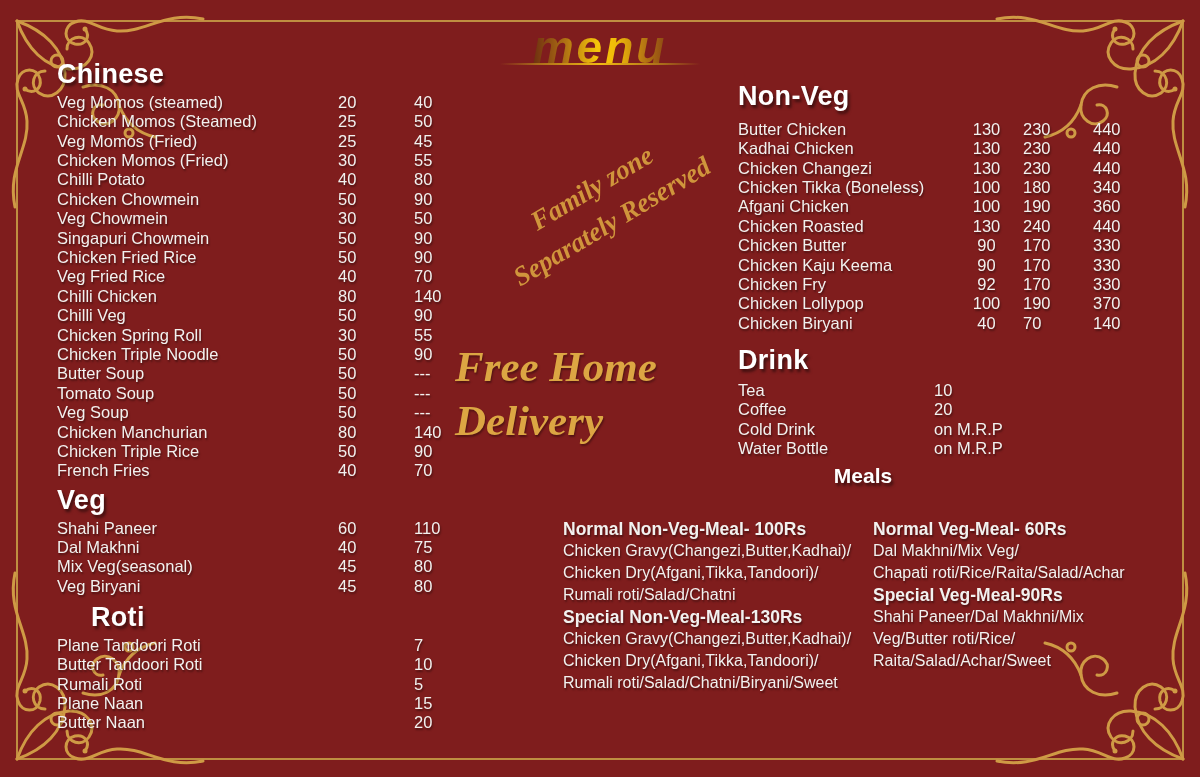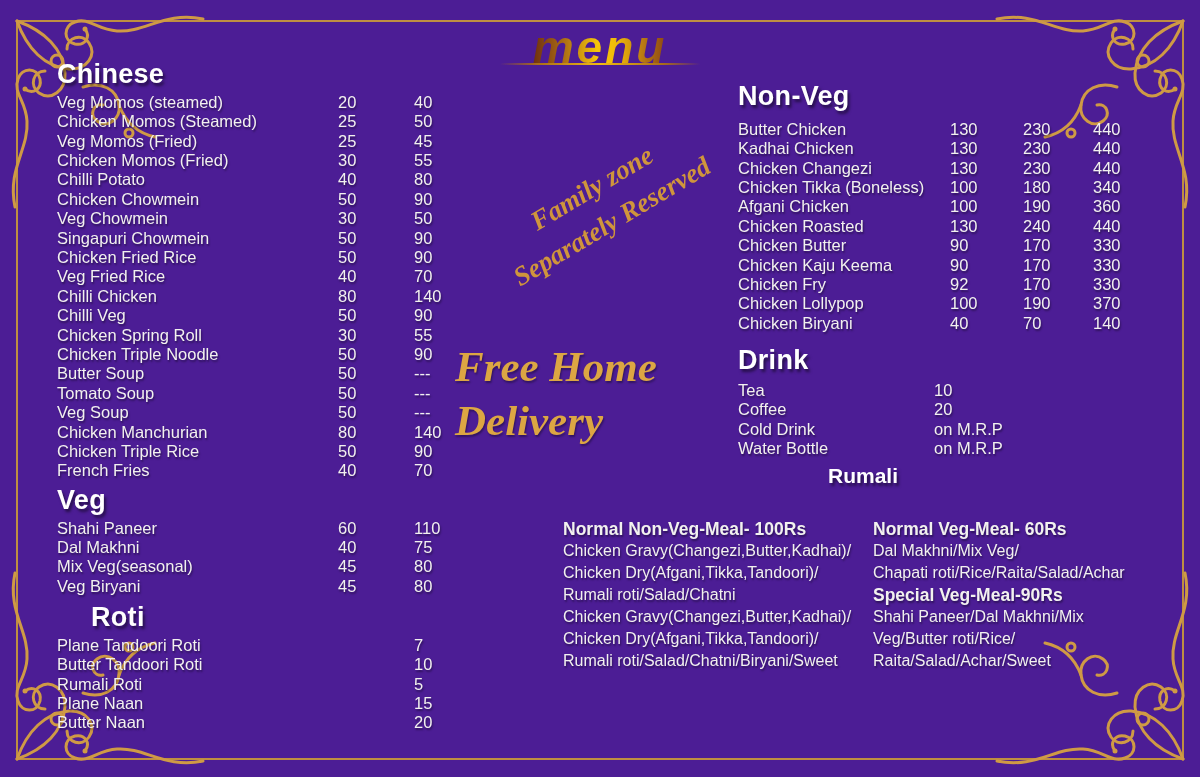--- a/index.html
+++ b/index.html
@@ -1,18 +1,18 @@
 <!DOCTYPE html>
 <html><head>
 <meta charset="utf-8">
 <style>
   html,body{margin:0;padding:0;background:#222;}
   .menu-card{
     position:relative;width:1200px;height:777px;overflow:hidden;
-    background:#4c1d95;
+    background:#7f1d1d;
     font-family:"Liberation Sans","DejaVu Sans",sans-serif;
     color:#f2f1ef;
   }
   .frame{
     position:absolute;left:16px;top:20px;right:16px;bottom:17px;
     border:2px solid #bf8e41;pointer-events:none;
   }
   .corner{position:absolute;width:200px;height:200px;}
   .corner.tl{left:5px;top:9px;}
   .corner.tr{right:5px;top:9px;transform:scaleX(-1);}
@@ -24,21 +24,21 @@
   .col-right{position:absolute;left:738px;top:50px;width:432px;margin-top:32px;}
 
   .section-title{
     margin:0;font-size:27px;font-weight:bold;color:#ffffff;line-height:1.1;
     letter-spacing:.3px;text-shadow:2px 3px 3px rgba(0,0,0,.5);
   }
   .rows{margin-top:3px;}
   .row{display:flex;font-size:16.5px;line-height:19.4px;text-shadow:1px 2px 2px rgba(0,0,0,.4);}
   .row span{white-space:nowrap;}
   .c-name{width:281px;} .c-p1{width:76px;} .c-p2{flex:1;}
-  .r-name{width:212px;} .r-p1{width:73px;} .r-p2{width:70px;} .r-p3{flex:1;}
+  .r-name{width:212px;} .r-p1{width:73px;text-align:center;} .r-p2{width:70px;} .r-p3{flex:1;}
   .d-name{width:196px;} .d-price{flex:1;}
 
   .mt-veg{margin-top:5px;}
   .mt-roti{margin-top:7px;margin-left:34px;}
   .mt-drink{margin-top:13px;}
   .rows-nonveg{margin-top:8px;}
   .rows-drink{margin-top:5px;}
 
   
   .logo{position:absolute;left:500px;top:24px;width:200px;text-align:center;}
@@ -375,27 +375,28 @@
           <span class="d-price">on M.R.P</span>
         </div>
         <div class="row">
           <span class="d-name">Water Bottle</span>
           <span class="d-price">on M.R.P</span>
         </div>
       </div>
   </div>
 
   <div class="meals">
-    <h3 class="meals-title">Rumali</h3>
+    <h3 class="meals-title">Meals</h3>
     <div class="meals-cols">
       <div class="meals-col-left">
           <div class="meal-line bold">Normal Non-Veg-Meal- 100Rs</div>
           <div class="meal-line">Chicken Gravy(Changezi,Butter,Kadhai)/</div>
           <div class="meal-line">Chicken Dry(Afgani,Tikka,Tandoori)/</div>
           <div class="meal-line">Rumali roti/Salad/Chatni</div>
+          <div class="meal-line bold">Special Non-Veg-Meal-130Rs</div>
           <div class="meal-line">Chicken Gravy(Changezi,Butter,Kadhai)/</div>
           <div class="meal-line">Chicken Dry(Afgani,Tikka,Tandoori)/</div>
           <div class="meal-line">Rumali roti/Salad/Chatni/Biryani/Sweet</div>
         </div>
       <div class="meals-col-right">
           <div class="meal-line bold">Normal Veg-Meal- 60Rs</div>
           <div class="meal-line">Dal Makhni/Mix Veg/</div>
           <div class="meal-line">Chapati roti/Rice/Raita/Salad/Achar</div>
           <div class="meal-line bold">Special Veg-Meal-90Rs</div>
           <div class="meal-line">Shahi Paneer/Dal Makhni/Mix</div>

